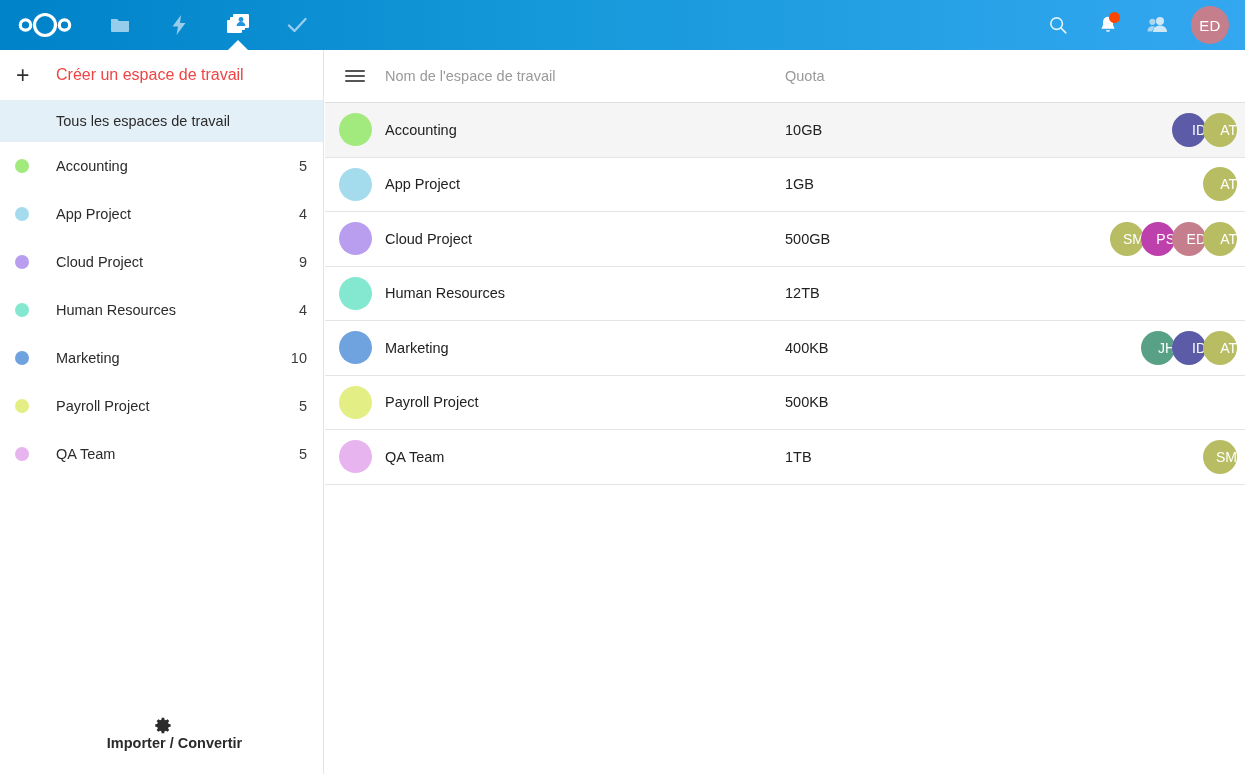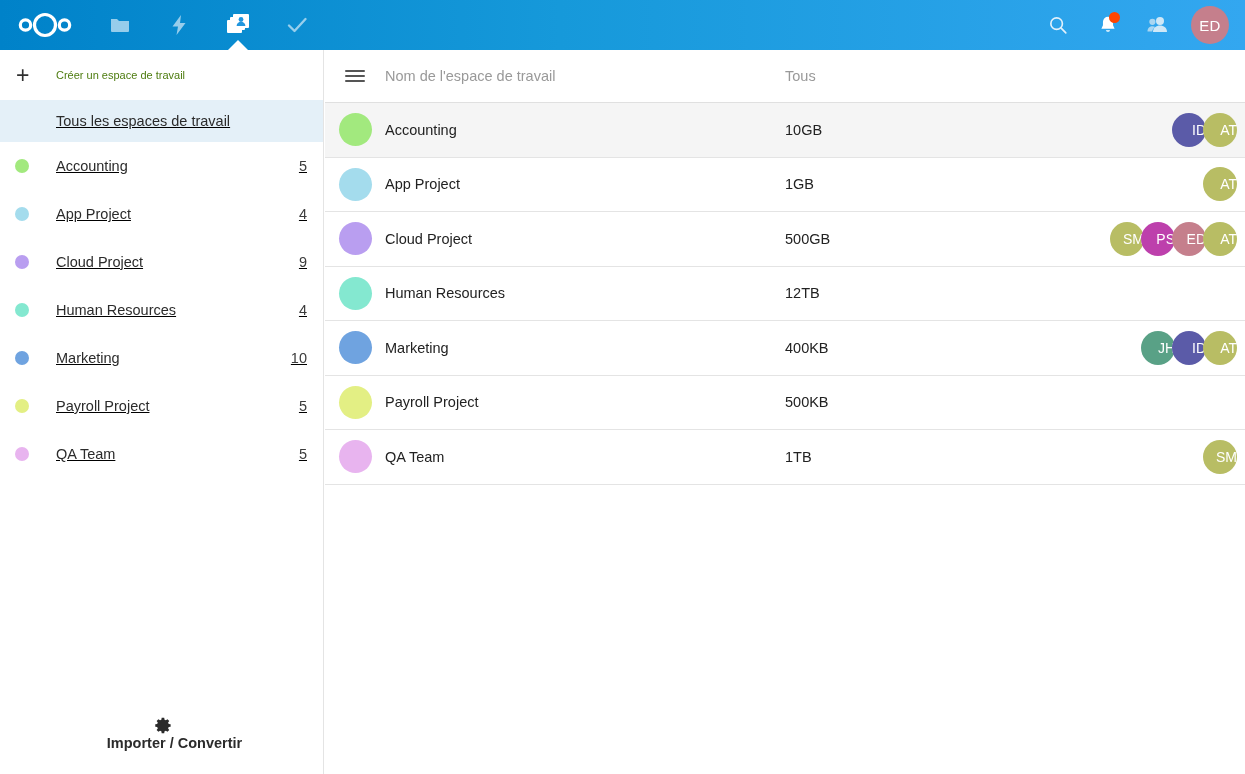--- a/index.html
+++ b/index.html
@@ -77,28 +77,27 @@
     display: flex; align-items: center;
     padding-left: 14px;
     cursor: pointer;
   }
   #create-workspace .plus {
     width: 30px; font-size: 23px; color: #2f2f2f;
     line-height: 1; font-weight: 400; text-align: left;
     padding-left: 2px;
   }
   #create-workspace .lbl {
-    font-size: 11px; color: #4d7c0f; padding-left: 12px;
+    font-size: 16px; color: #ef4444; padding-left: 12px;
   }
   .side-item {
     height: 48px;
     display: flex; align-items: center;
     padding-left: 14px; padding-right: 16px;
     cursor: pointer;
-    text-decoration: underline;
   }
   .side-item.all { background: #e4f0f8; height: 42px; }
   .side-item .dot-wrap { width: 30px; display: flex; align-items: center; }
   .side-item .dot { width: 14px; height: 14px; border-radius: 50%; display: block; margin-left: 1px; }
   .side-item .name {
     flex: 1 1 auto;
     font-size: 14.5px; color: #2b2b2b;
     padding-left: 12px;
     white-space: nowrap;
   }
@@ -310,21 +309,21 @@
 
   <div id="table-head">
     <div class="col-icon">
       <span class="hamburger">
         <span></span>
           <span></span>
           <span></span>
       </span>
     </div>
     <div class="col-name">Nom de l'espace de travail</div>
-    <div class="col-quota">Tous</div>
+    <div class="col-quota">Quota</div>
   </div>
 
   <div id="table-body">
       <div class="ws-row hovered">
         <span class="ws-dot-cell">
           <span class="ws-dot" style="background:#a2e97e"></span>
         </span>
         <span class="ws-name">Accounting</span>
         <span class="ws-quota">10GB</span>
         <span class="ws-mgrs">

